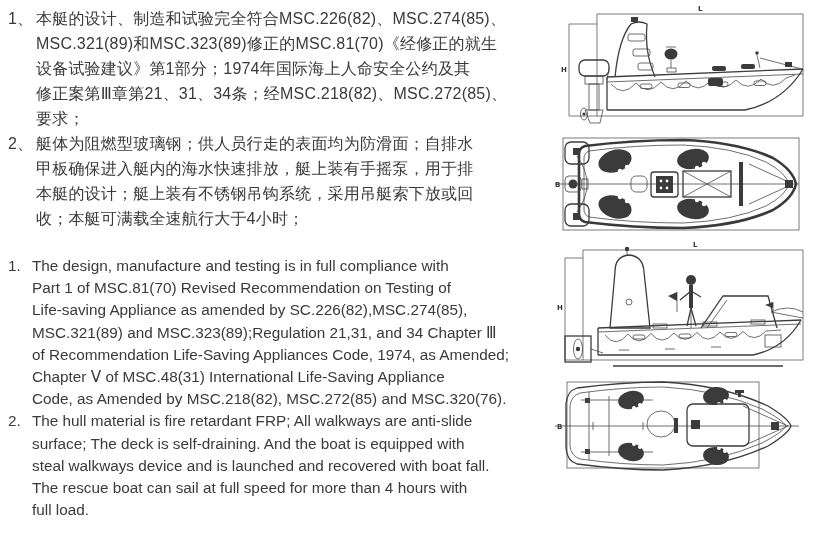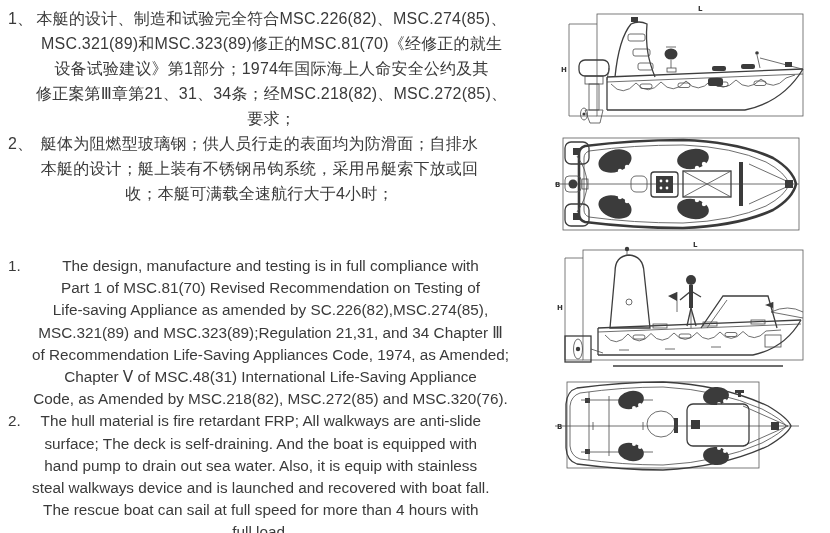--- a/index.html
+++ b/index.html
@@ -1,21 +1,21 @@
 <!DOCTYPE html>
 <html><head>
 <meta charset="utf-8">
 <style>
   html,body{margin:0;padding:0;background:#fff;}
   #page{position:relative;width:830px;height:533px;background:#ffffff;overflow:hidden;
         font-family:"Liberation Sans","DejaVu Sans",sans-serif;color:#3a3a3a;}
   .list{position:absolute;}
   .item{display:flex;align-items:flex-start;}
   .marker{flex:none;text-align:left;}
-  .lines{flex:1;text-align:center;}
+  .lines{flex:1;}
   .ln{white-space:nowrap;}
   
   #cn{left:8px;top:6px;width:475px;font-size:16px;line-height:25px;letter-spacing:0.2px;}
   #cn .marker{width:28px;}
   
   #en{left:8px;top:255px;width:475px;font-size:15.3px;line-height:22.2px;}
   #en .marker{width:24px;}
   
   .drw{position:absolute;}
   svg{display:block;}
@@ -39,20 +39,21 @@
         <div class="ln">MSC.321(89)和MSC.323(89)修正的MSC.81(70)《经修正的就生</div>
         <div class="ln">设备试验建议》第1部分；1974年国际海上人命安全公约及其</div>
         <div class="ln">修正案第Ⅲ章第21、31、34条；经MSC.218(82)、MSC.272(85)、</div>
         <div class="ln">要求；</div>
       </div>
     </div>
     <div class="item">
       <div class="marker">2、</div>
       <div class="lines">
         <div class="ln">艇体为阻燃型玻璃钢；供人员行走的表面均为防滑面；自排水</div>
+        <div class="ln">甲板确保进入艇内的海水快速排放，艇上装有手摇泵，用于排</div>
         <div class="ln">本艇的设计；艇上装有不锈钢吊钩系统，采用吊艇索下放或回</div>
         <div class="ln">收；本艇可满载全速航行大于4小时；</div>
       </div>
     </div>
   </div>
 
   <div id="en" class="list">
     <div class="item">
       <div class="marker">1.</div>
       <div class="lines">
@@ -63,21 +64,20 @@
         <div class="ln">of Recommendation Life-Saving Appliances Code, 1974, as Amended;</div>
         <div class="ln">Chapter Ⅴ of MSC.48(31) International Life-Saving Appliance</div>
         <div class="ln">Code, as Amended by MSC.218(82), MSC.272(85) and MSC.320(76).</div>
       </div>
     </div>
     <div class="item">
       <div class="marker">2.</div>
       <div class="lines">
         <div class="ln">The hull material is fire retardant FRP; All walkways are anti-slide</div>
         <div class="ln">surface; The deck is self-draining.  And the boat is equipped with</div>
-        <div class="ln">hand pump to drain out sea water.  Also, it is equip with stainless</div>
         <div class="ln">steal walkways device and is launched and recovered with boat fall.</div>
         <div class="ln">The rescue boat can sail at full speed for more than 4 hours with</div>
         <div class="ln">full load.</div>
       </div>
     </div>
   </div>
 
   <div class="drw" style="left:555px;top:2px;">
     <svg width="275" height="135" viewBox="0 0 275 135">
 

